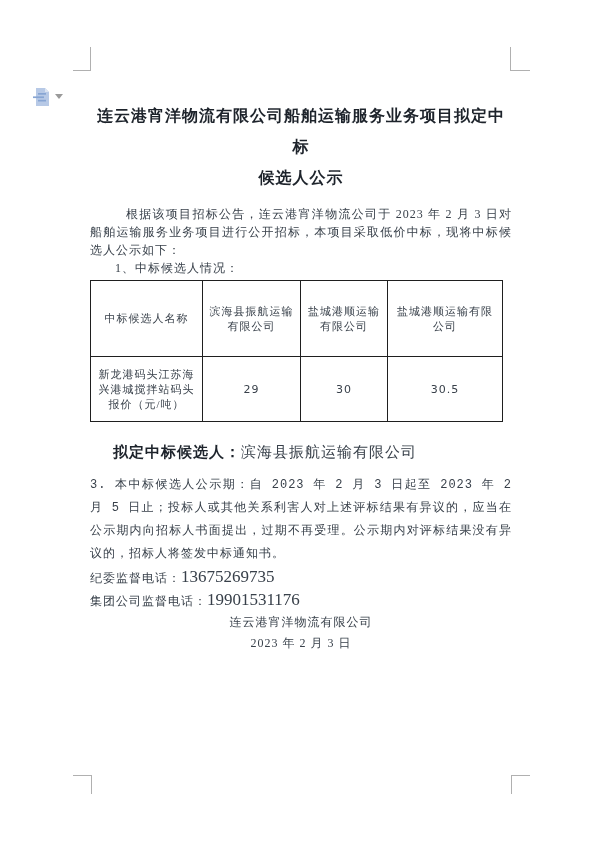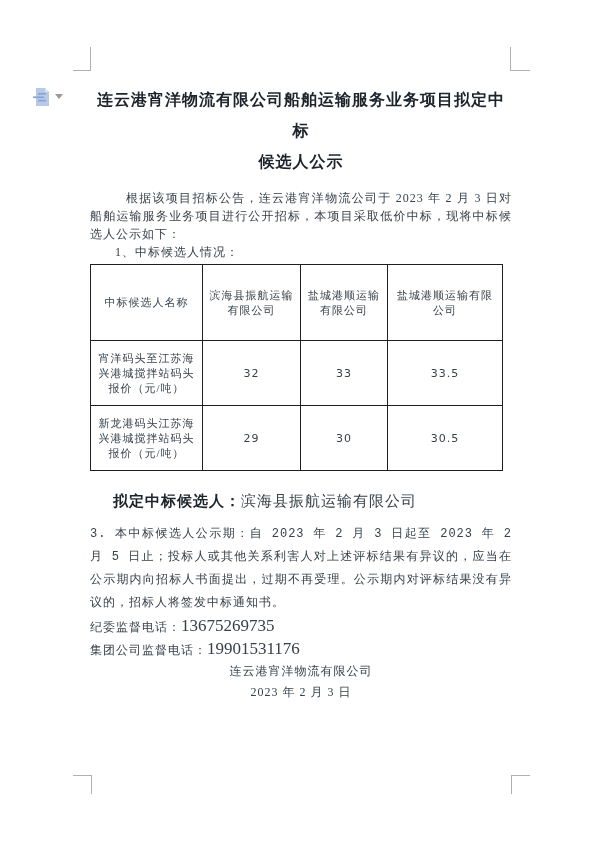--- a/index.html
+++ b/index.html
@@ -16,21 +16,21 @@
   .crop.bl{left:73px;top:775px;width:18px;height:18px;border-right:1px solid #b0b0b0;border-top:1px solid #b0b0b0;}
   .crop.br{left:511px;top:775px;width:18px;height:18px;border-left:1px solid #b0b0b0;border-top:1px solid #b0b0b0;}
 
   
   .paste-btn{position:absolute;left:33px;top:88px;display:flex;align-items:flex-start;cursor:pointer;}
   .paste-icon{display:inline-block;line-height:0;}
   .caret{display:inline-block;margin:6px 0 0 6px;width:0;height:0;
     border-left:4px solid transparent;border-right:4px solid transparent;border-top:5px solid #9a9a9a;}
 
   
-  .content{position:absolute;left:90px;top:84px;width:422px;}
+  .content{position:absolute;left:90px;top:100px;width:422px;}
   .title{text-align:center;font-weight:bold;font-size:16px;line-height:31px;letter-spacing:1px;color:#1d232b;}
   p{margin:0;}
   .intro{margin-top:12px;font-size:12px;line-height:18px;letter-spacing:1px;text-align:justify;text-indent:36px;}
   .listline{font-size:12px;line-height:18px;letter-spacing:1px;padding-left:25px;}
 
   table.candidates{border-collapse:collapse;table-layout:fixed;width:412px;margin-top:3px;}
   table.candidates col.c0{width:112px;} table.candidates col.c1{width:98px;}
   table.candidates col.c2{width:87px;}  table.candidates col.c3{width:115px;}
   table.candidates th,table.candidates td{
     border:1px solid #1f1f1f;font-size:11px;letter-spacing:1px;color:#38404a;
@@ -90,26 +90,20 @@
           <col class="c3">
         </colgroup>
       <tbody>
         <tr class="r-name">
           <td>中标候选人名称</td>
           <td>滨海县振航运输有限公司</td>
           <td>盐城港顺运输有限公司</td>
           <td>盐城港顺运输有限公司</td>
         </tr>
         <tr class="r-price">
-          <td class="rowlabel">宵洋码头至江苏海兴港城搅拌站码头报价（元/吨）</td>
-          <td class="num">32</td>
-          <td class="num">33</td>
-          <td class="num">33.5</td>
-        </tr>
-        <tr class="r-price">
           <td class="rowlabel">新龙港码头江苏海兴港城搅拌站码头报价（元/吨）</td>
           <td class="num">29</td>
           <td class="num">30</td>
           <td class="num">30.5</td>
         </tr>
       </tbody>
     </table>
 
     <p class="winner"><b>拟定中标候选人：</b><span>滨海县振航运输有限公司</span></p>
 

